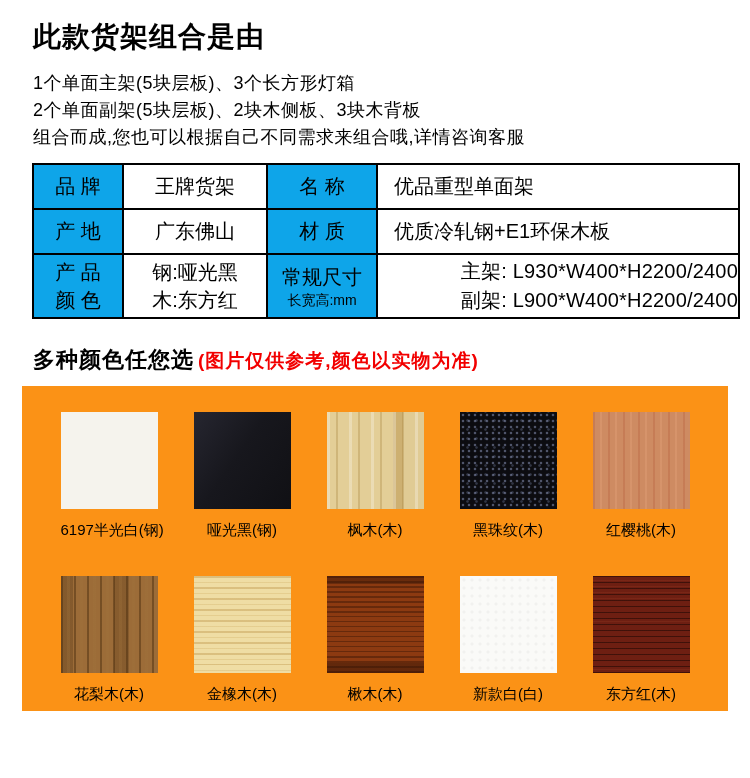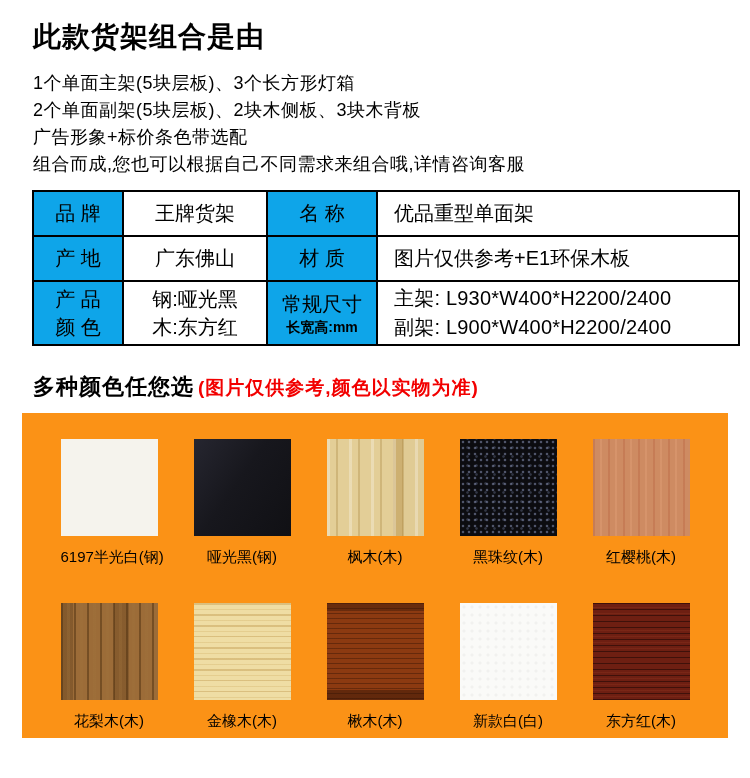--- a/index.html
+++ b/index.html
@@ -45,25 +45,25 @@
     text-align: center;
     font-size: 20px;
   }
   .vcell { text-align: center; font-size: 20px; }
   .r12 { height: 45px; }
   .r3  { height: 64px; border-radius: 16px; }
   .r3 .line { display: block; line-height: 28px; }
   .size-sub {
     display: block;
     font-size: 14px;
-    font-weight: bold;
+    font-weight: normal;
     line-height: 18px;
   }
   .dims { text-align: left; padding-left: 16px; font-size: 20px; }
-  .dims .line { display: block; line-height: 29px; letter-spacing: 0.2px; }
+  .dims .line { display: block; line-height: 29px; letter-spacing: 0.2px; text-align: right; }
   .note-cell {
     height: 44px;
     text-align: center;
     color: #FF0000;
     font-size: 20px;
     font-weight: bold;
     letter-spacing: 1px;
   }
 
   
@@ -163,38 +163,37 @@
   }
 </style>
 </head>
 <body>
 
 <div class="intro">
   <h1 class="page-title">此款货架组合是由</h1>
   <div class="desc">
     <p>1个单面主架(5块层板)、3个长方形灯箱</p>
     <p>2个单面副架(5块层板)、2块木侧板、3块木背板</p>
-    <p>广告形象+标价条色带选配</p>
     <p>组合而成,您也可以根据自己不同需求来组合哦,详情咨询客服</p>
   </div>
 </div>
 
 <table class="spec-table">
   <tbody>
       <tr class="r12">
     <td class="hcell col1">品 牌</td>
     <td class="vcell col2">王牌货架</td>
     <td class="hcell col3">名  称</td>
     <td class="vcell col4 dims">优品重型单面架</td>
   </tr>
   <tr class="r12">
     <td class="hcell col1">产 地</td>
     <td class="vcell col2">广东佛山</td>
     <td class="hcell col3">材  质</td>
-    <td class="vcell col4 dims">图片仅供参考+E1环保木板</td>
+    <td class="vcell col4 dims">优质冷轧钢+E1环保木板</td>
   </tr>
   <tr class="r3">
     <td class="hcell col1">
       <span class="line">产 品</span>
       <span class="line">颜 色</span>
     </td>
     <td class="vcell col2">
       <span class="line">钢:哑光黑</span>
       <span class="line">木:东方红</span>
     </td>

